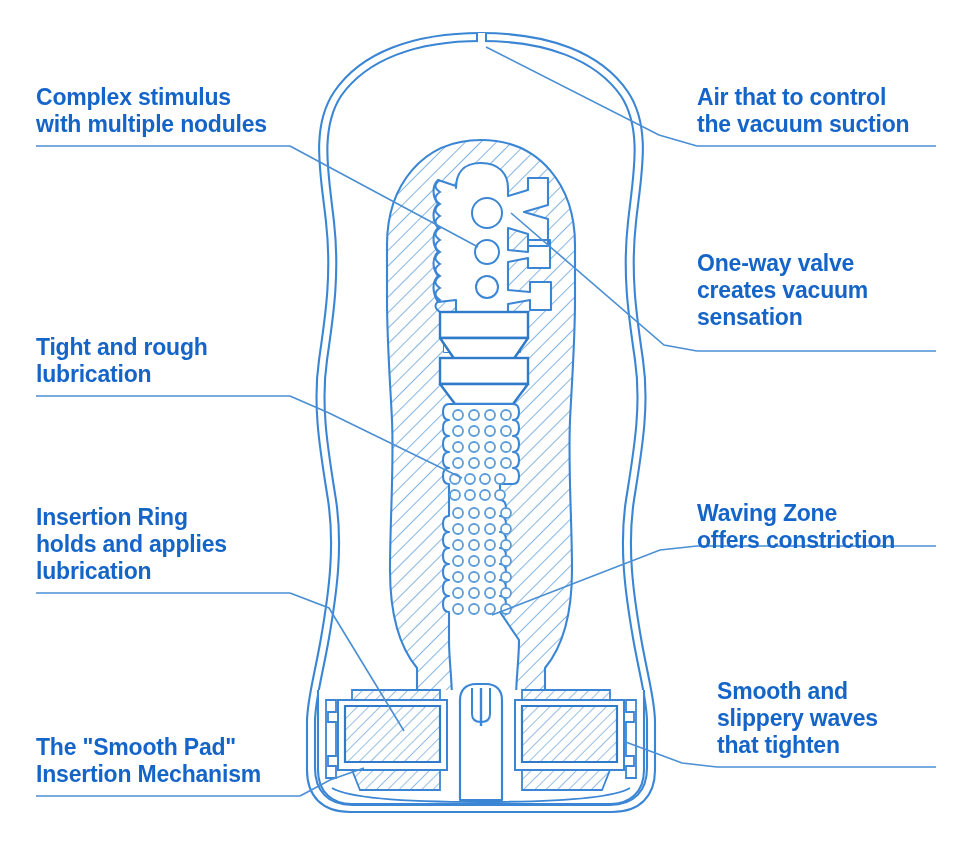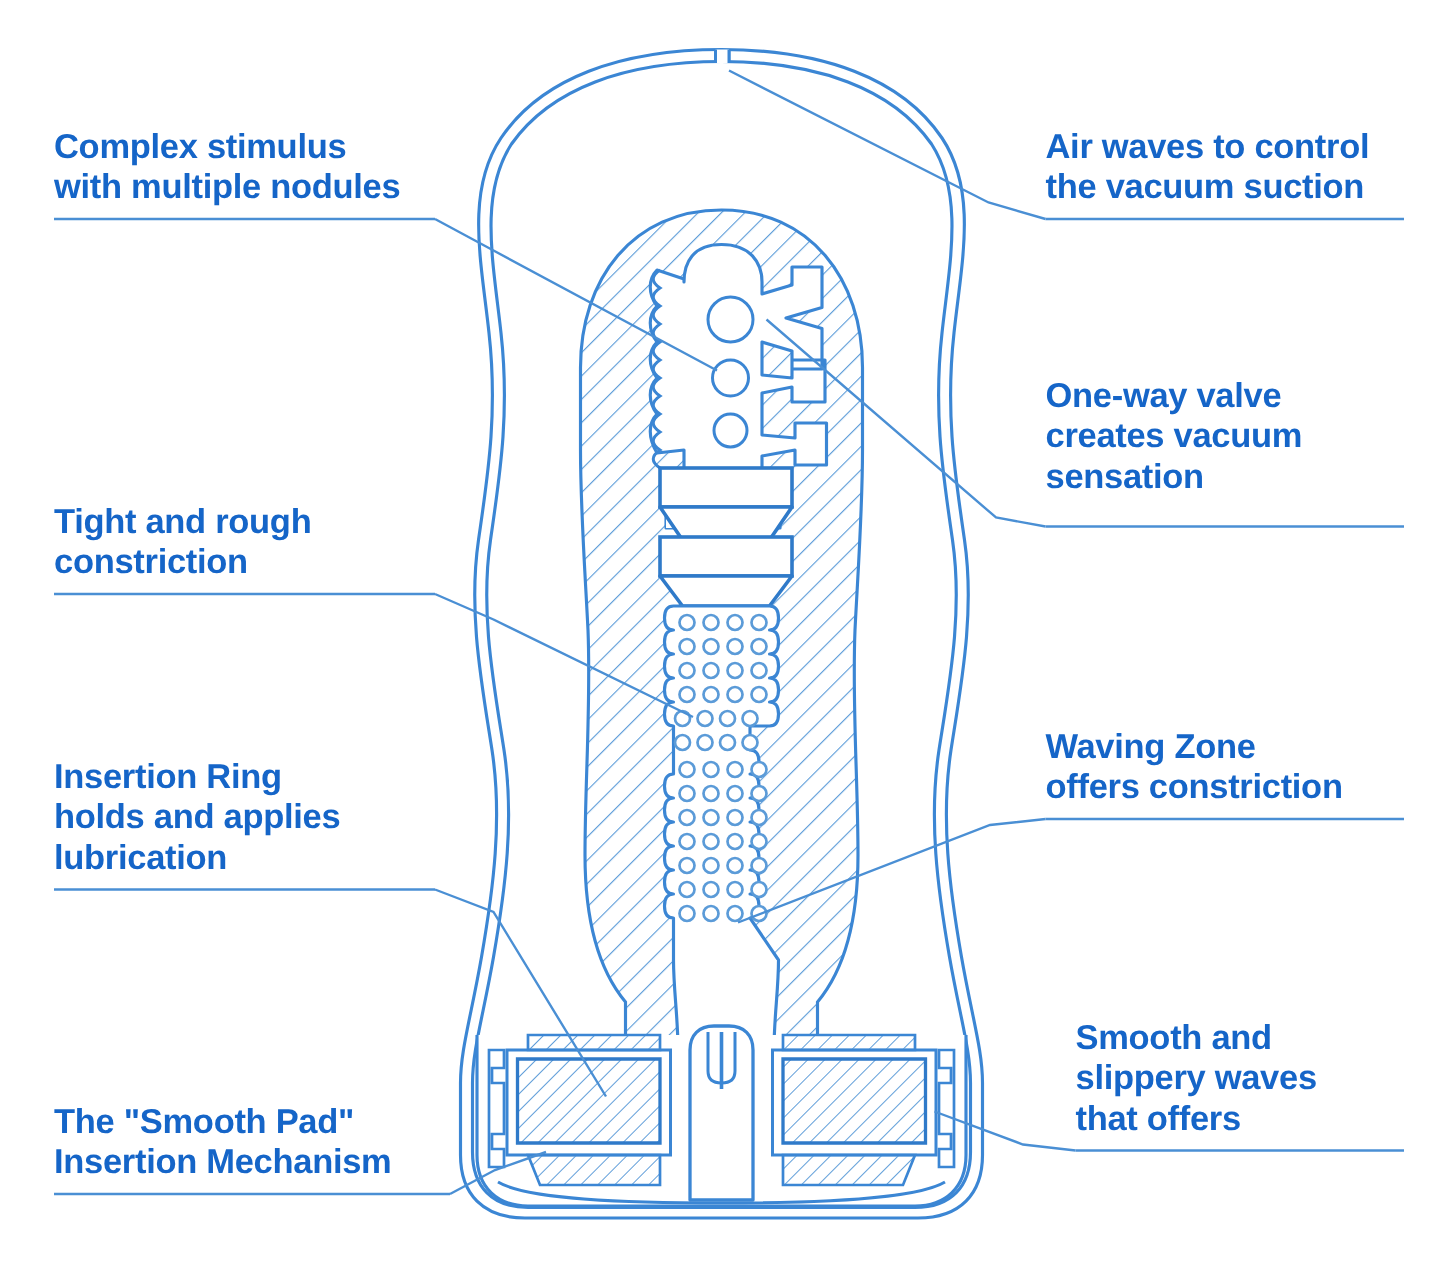--- a/index.html
+++ b/index.html
@@ -298,31 +298,31 @@
         <line x1="717" y1="767" x2="936" y2="767"></line>
         <polyline points="717,767 682,763 623,741"></polyline>
         <line x1="36" y1="796" x2="300" y2="796"></line>
         <polyline points="300,796 330,780 364,768"></polyline>
       </g>
   </svg>
 
   <div id="labels">
       <div class="lbl left" style="left: 36px; top: 84px;">Complex stimulus
 with multiple nodules</div>
-      <div class="lbl right" style="left: 697px; top: 84px;">Air waves to control
+      <div class="lbl right" style="left: 697px; top: 84px;">Air that to control
 the vacuum suction</div>
       <div class="lbl right" style="left: 697px; top: 250px;">One-way valve
 creates vacuum
 sensation</div>
       <div class="lbl left" style="left: 36px; top: 334px;">Tight and rough
-constriction</div>
-      <div class="lbl right" style="left: 697px; top: 484px;">Waving Zone
+lubrication</div>
+      <div class="lbl right" style="left: 697px; top: 500px;">Waving Zone
 offers constriction</div>
       <div class="lbl left" style="left: 36px; top: 504px;">Insertion Ring
 holds and applies
 lubrication</div>
       <div class="lbl right" style="left: 717px; top: 678px;">Smooth and
 slippery waves
-that offers</div>
+that tighten</div>
       <div class="lbl left" style="left: 36px; top: 734px;">The "Smooth Pad"
 Insertion Mechanism</div>
     </div>
 </div>
 
 </body></html>

